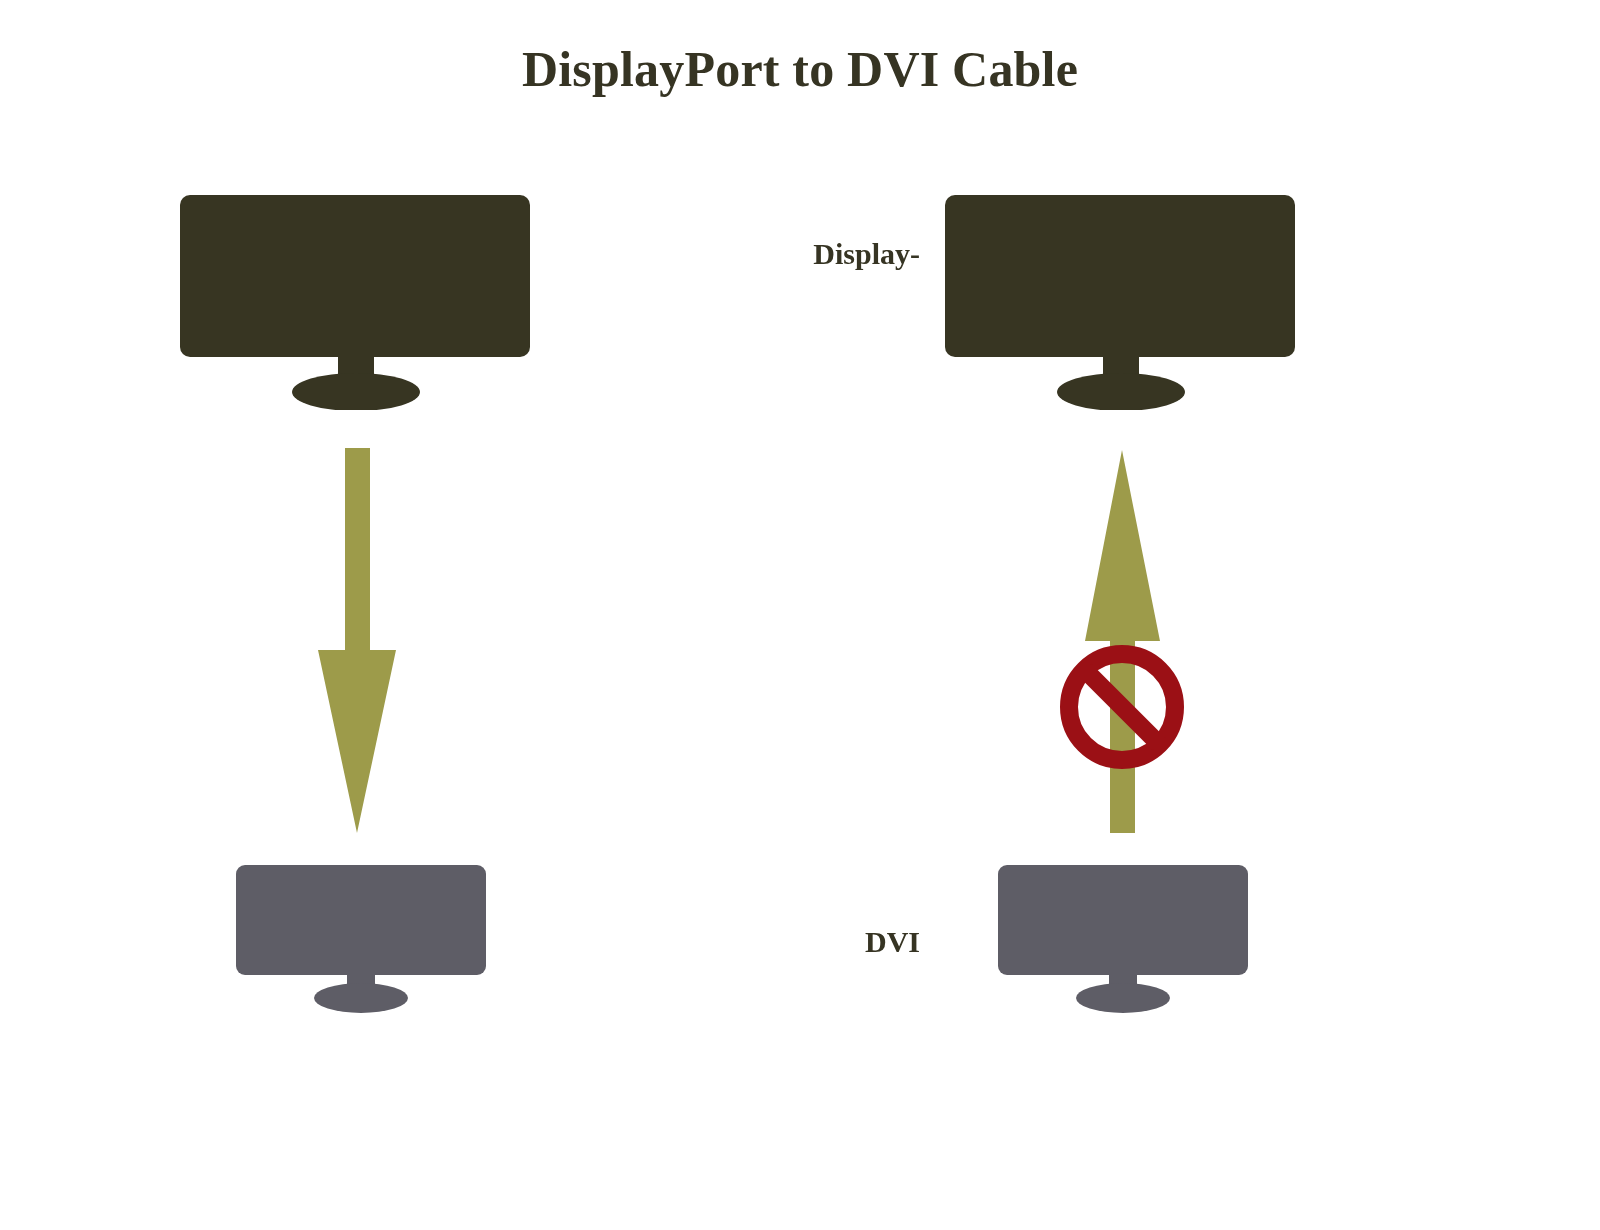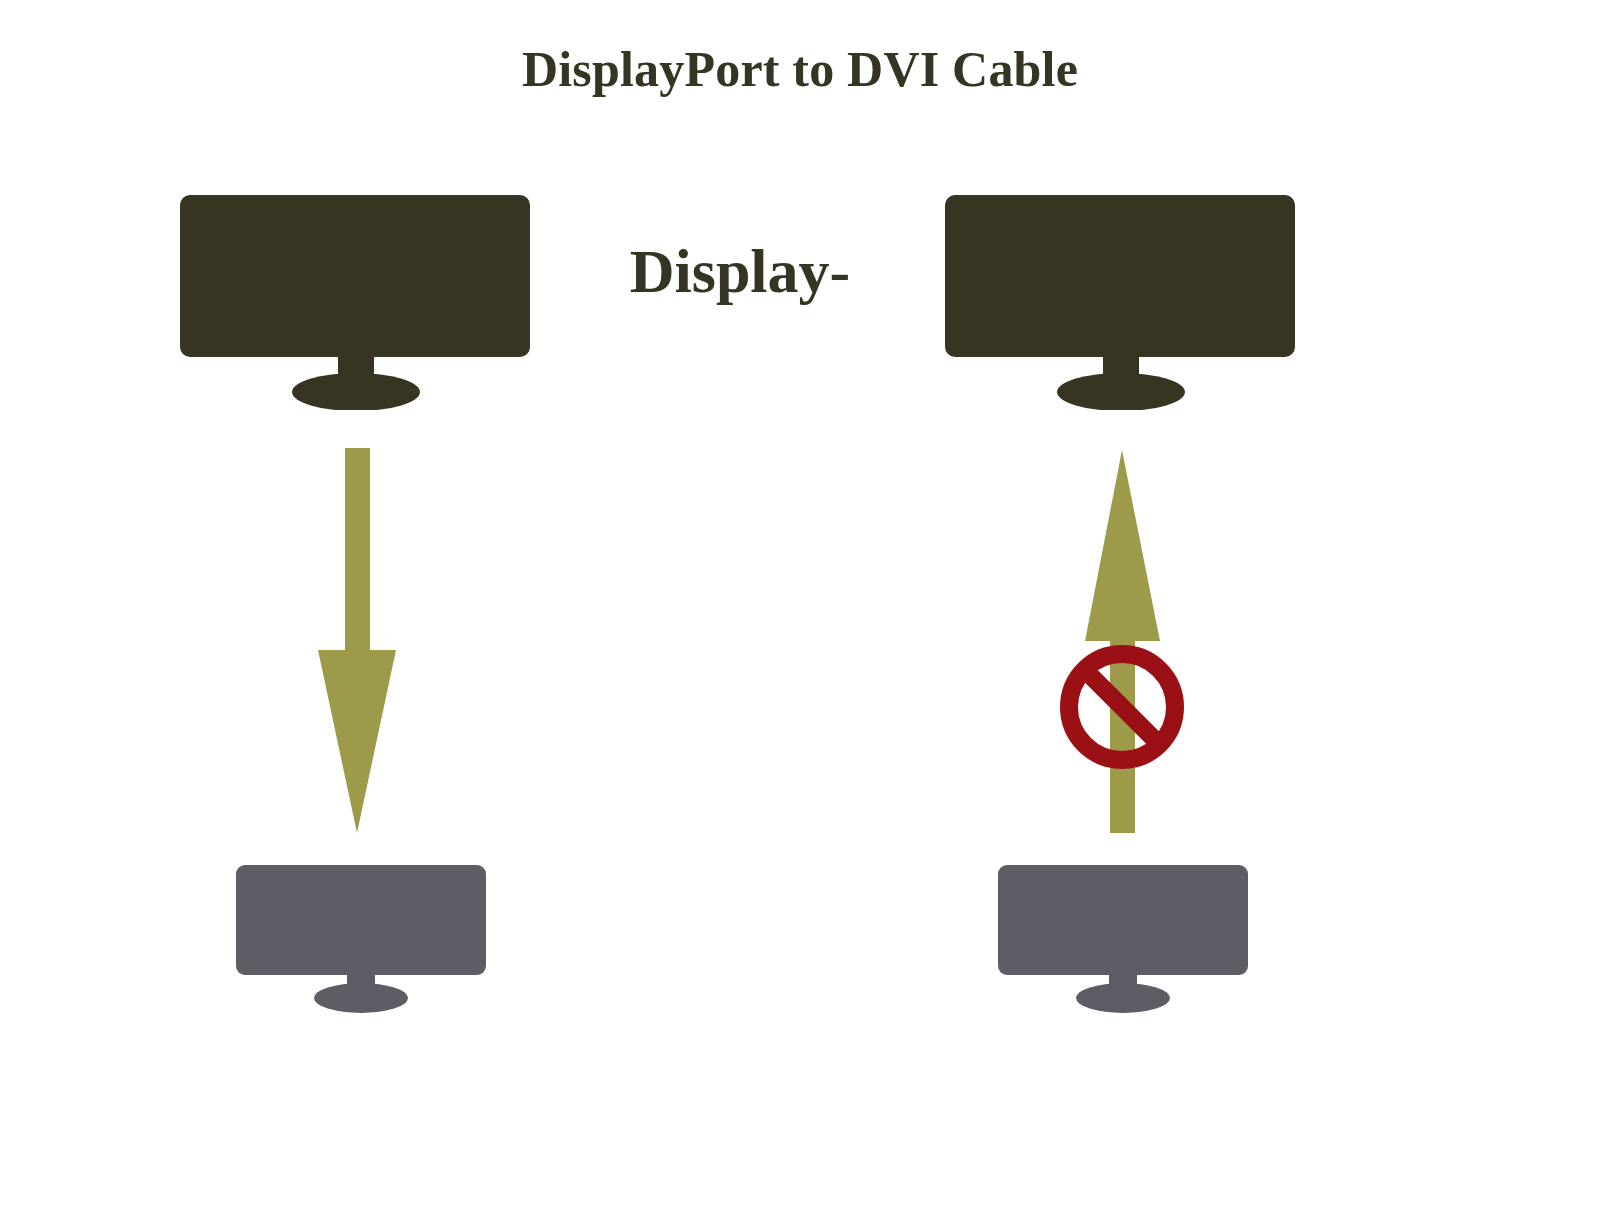--- a/index.html
+++ b/index.html
@@ -26,22 +26,22 @@
     width: 1600px;
     text-align: center;
     font-size: 50px;
     font-weight: bold;
     color: #363423;
     letter-spacing: 0.2px;
     font-family: "Liberation Serif", "DejaVu Serif", serif;
   }
   .center-label {
     position: absolute;
-    text-align: center;
-    font-size: 62px;
+    text-align: right;
+    font-size: 30px;
     font-weight: bold;
     color: #363423;
     line-height: 1.12;
     font-family: "Liberation Serif", "DejaVu Serif", serif;
   }
   #label-displayport {
     left: 560px;
     top: 237px;
     width: 360px;
   }
@@ -113,14 +113,15 @@
     <g>
       <circle cx="1122" cy="707" r="53" fill="none" stroke="#9B1015" stroke-width="18"></circle>
       <line x1="1085" y1="670" x2="1159" y2="744" stroke="#9B1015" stroke-width="18" stroke-linecap="butt"></line>
     </g>
   </svg>
 
   <div class="center-label" id="label-displayport">
     <div>Display-</div>
   </div>
 
+  <div class="center-label" id="label-dvi">DVI</div>
 
 </div>
 
 </body></html>

